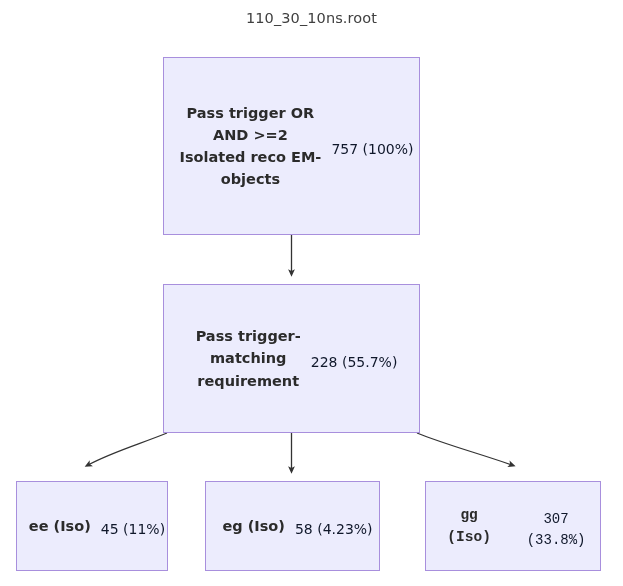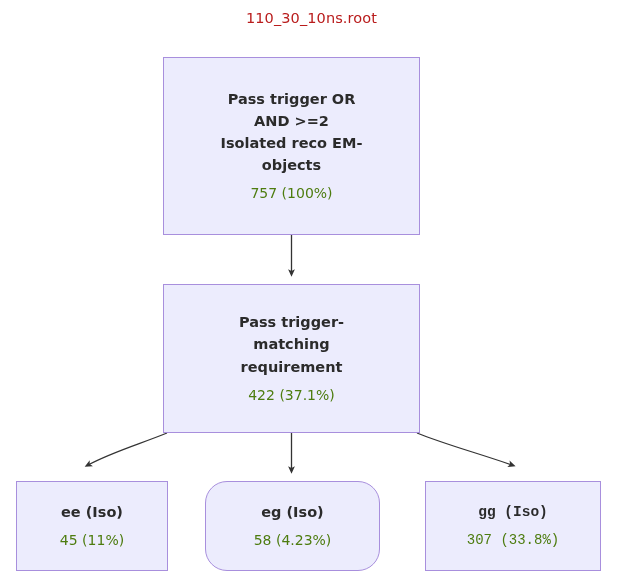--- a/index.html
+++ b/index.html
@@ -29,55 +29,55 @@
     height: 586px;
     pointer-events: none;
   }
   .graph-title {
     position: absolute;
     left: 0;
     top: 10px;
     width: 623px;
     text-align: center;
     font-size: 14.5px;
-    color: #b91c1c;
+    color: #404040;
     letter-spacing: 0.1px;
   }
   .node {
     position: absolute;
     box-sizing: border-box;
     background: #ececfd;
     border: 1.6px solid #a88fdd;
     display: flex;
-    flex-direction: column;
+    flex-direction: row;
     align-items: center;
     justify-content: center;
     text-align: center;
   }
   .node-label {
     font-size: 14.5px;
     font-weight: bold;
     color: #2b2b2b;
     line-height: 1.52;
     padding: 0 10px;
     white-space: pre-line;
   }
   .node-count {
     font-size: 14px;
     font-weight: normal;
-    color: #4d7c0f;
+    color: #0f172a;
     line-height: 1.5;
     margin-top: 7px;
   }
 
   
   #node-root    { left: 163px; top: 57px;  width: 257px; height: 178px; }
   #node-match   { left: 163px; top: 284px; width: 257px; height: 149px; }
   #node-ee      { left: 16px;   top: 481px; width: 152px; height: 90px;  }
-  #node-eg      { left: 205px; top: 481px; width: 175px; height: 90px; border-radius: 22px;  }
+  #node-eg      { left: 205px; top: 481px; width: 175px; height: 90px;  }
   #node-gg      { left: 425px; top: 481px; width: 176px; height: 90px; font-family: Liberation Mono, monospace;  }
 </style>
 </head>
 <body>
 
 <div id="canvas">
 
   <div class="graph-title">110_30_10ns.root</div>
 
   <svg id="edges" viewBox="0 0 623 586">
@@ -101,21 +101,21 @@
 AND &gt;=2
 Isolated reco EM-
 objects</div>
     <div class="node-count">757 (100%)</div>
   </div>
 
   <div class="node" id="node-match">
     <div class="node-label">Pass trigger-
 matching
 requirement</div>
-    <div class="node-count">422 (37.1%)</div>
+    <div class="node-count">228 (55.7%)</div>
   </div>
 
   <div class="node" id="node-ee">
     <div class="node-label">ee (Iso)</div>
     <div class="node-count">45 (11%)</div>
   </div>
 
   <div class="node" id="node-eg">
     <div class="node-label">eg (Iso)</div>
     <div class="node-count">58 (4.23%)</div>

